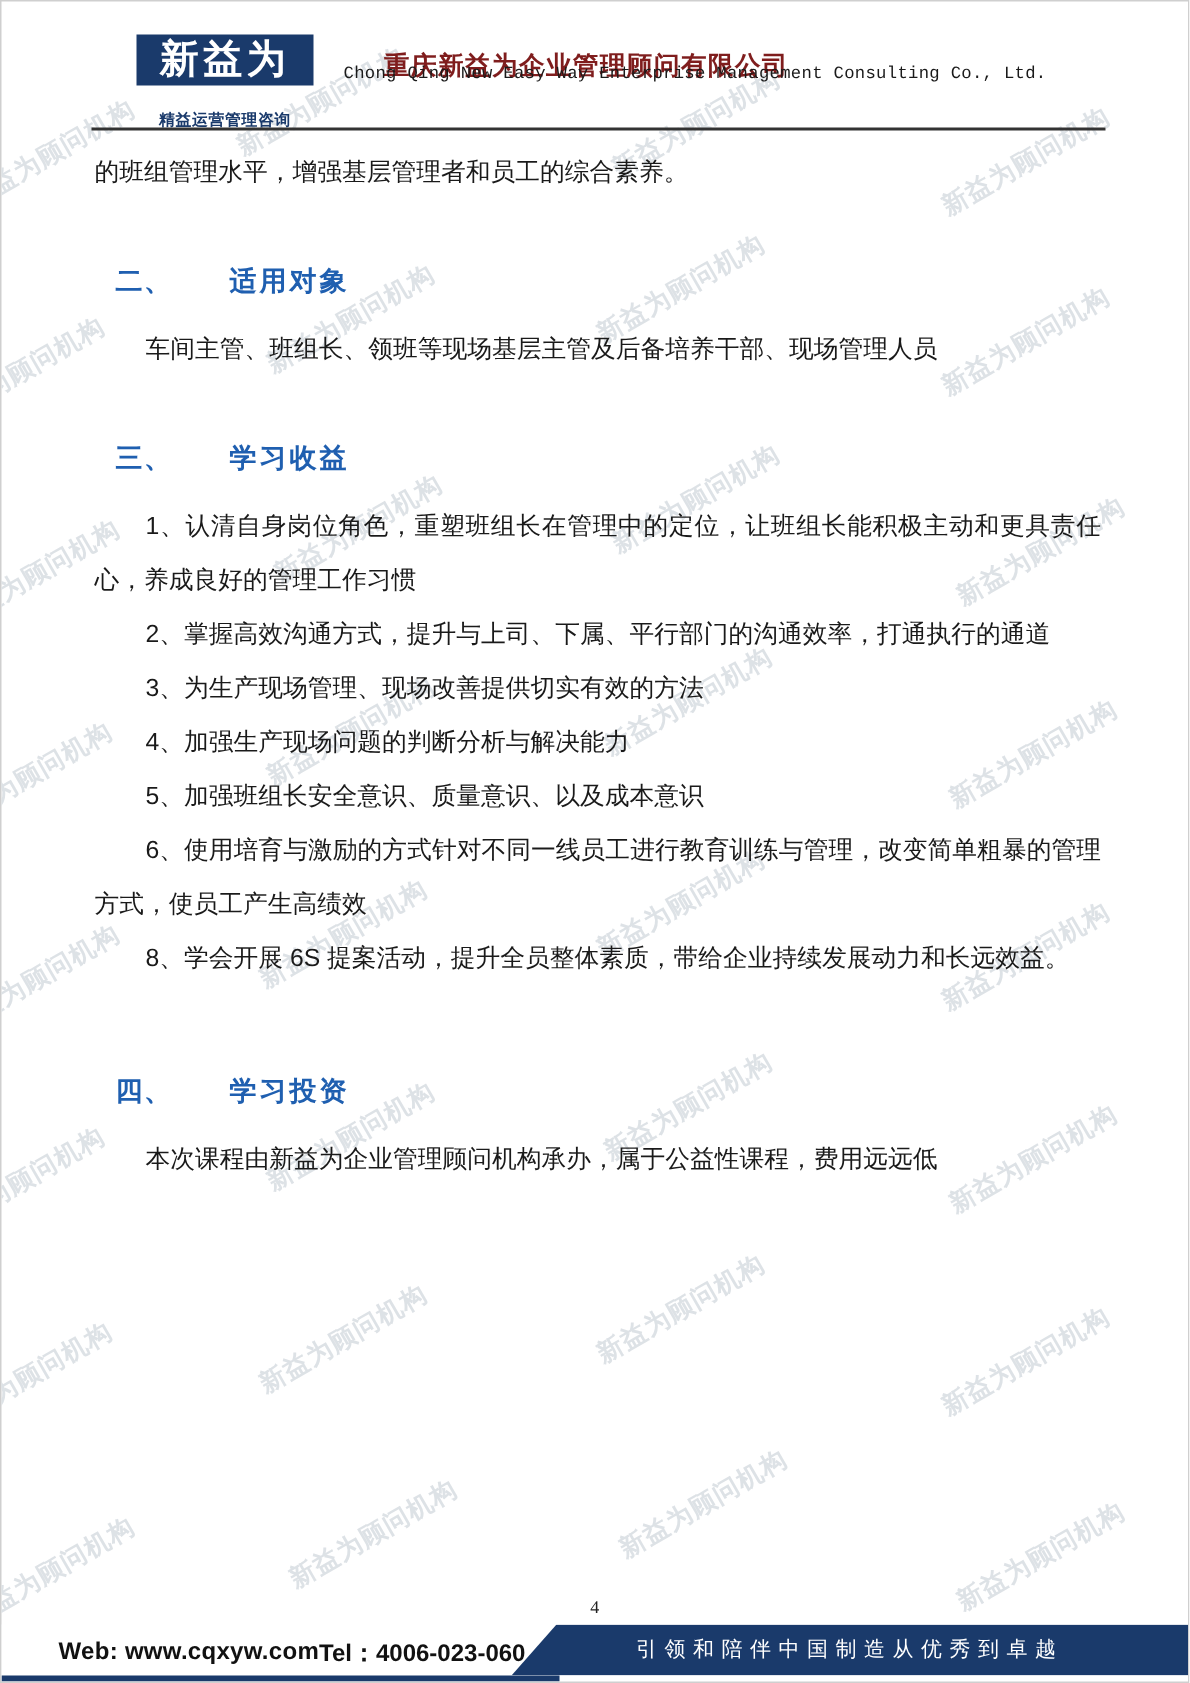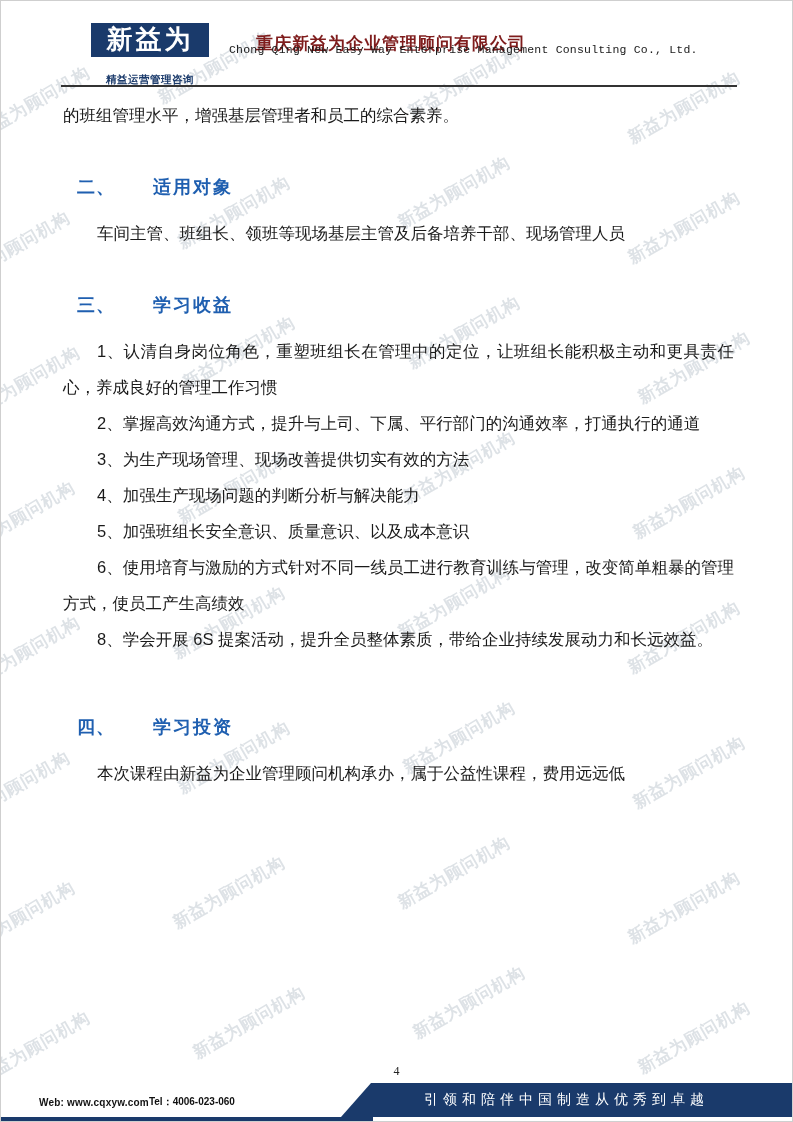--- a/index.html
+++ b/index.html
@@ -174,21 +174,21 @@
     left: 0;
     top: 0;
     width: 372px;
     height: 38px;
     background: #ffffff;
     display: flex;
     align-items: center;
     padding-left: 38px;
     box-sizing: border-box;
     font-family: "Liberation Sans", sans-serif;
-    font-size: 10px;
+    font-size: 16px;
     color: #111;
     font-weight: bold;
   }
   .footer-web { letter-spacing: 0.2px; }
   .footer-left-bar {
     position: absolute;
     left: 0;
     bottom: 0;
     width: 372px;
     height: 4px;

